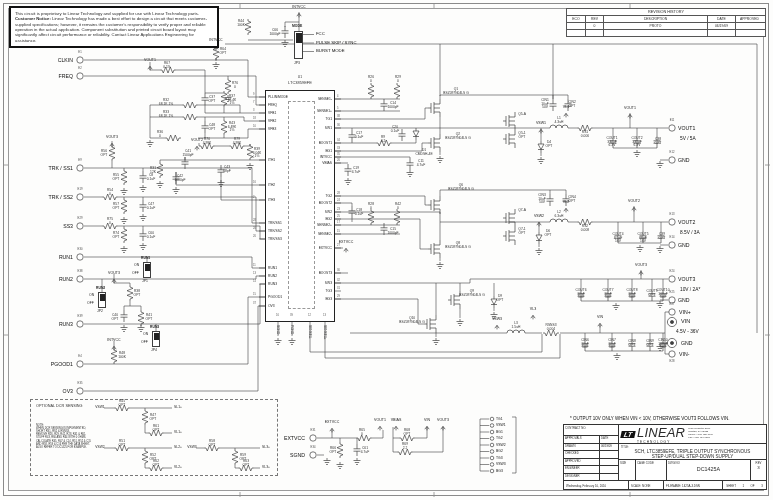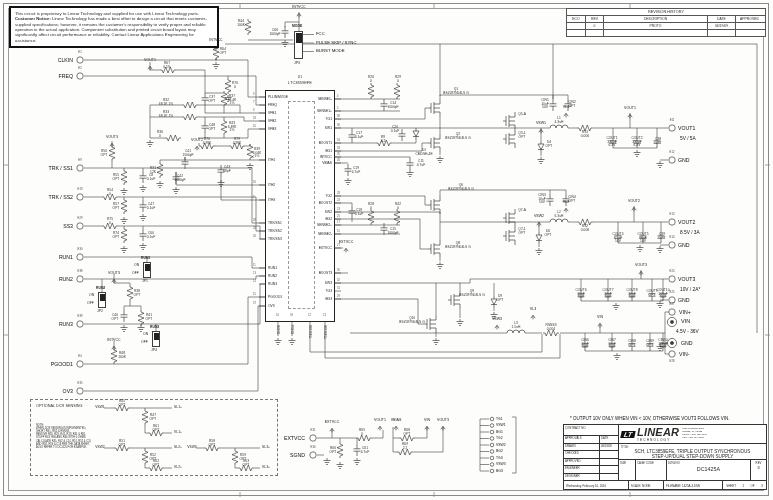--- a/index.html
+++ b/index.html
@@ -631,21 +631,21 @@
             <div style="flex: 1 1 0%; display: flex; border-bottom: none;">
               <div style="width: 34px; border-right: 0.5px solid rgb(51, 51, 51); padding-left: 1px; overflow: hidden;">DESIGNER</div>
               <div style="flex: 1 1 0%; padding-left: 1px; overflow: hidden;"></div>
             </div>
           </div>
       </div>
       <div style="flex:1;display:flex;flex-direction:column;">
         <div class="cell" style="height:19px;border-bottom:0.8px solid #333;display:flex;align-items:center;padding:1px 2px;">
           <div style="background:#111;color:#fff;font-style:italic;font-weight:bold;font-size:7px;padding:0 3px;transform:skewX(-12deg);margin-right:2px;"><span>LT</span></div>
           <div style="margin-right:3px;">
-            <div style="font-size:11px;font-weight:bold;font-style:italic;letter-spacing:0.2px;">LINEAR</div>
+            <div style="font-size:13px;font-weight:normal;font-style:italic;letter-spacing:0.2px;">LINEAR</div>
             <div style="font-size:3.2px;letter-spacing:1.1px;">TECHNOLOGY</div>
           </div>
           <div style="font-size:2.4px;line-height:1.2;white-space:pre-line;text-align:left;flex:1;">1630 McCarthy Blvd.
 Milpitas, CA 95035
 Phone: (408) 432-1900
 Fax: (408) 434-0507</div>
         </div>
         <div class="cell" style="height:16px;border-bottom:0.8px solid #333;padding:1px 2px;position:relative;">
           <span style="font-size:2.6px;">TITLE:</span>
           <div style="text-align:center;font-size:4.6px;">SCH, LTC3859EFE, TRIPLE OUTPUT SYNCHRONOUS</div>

